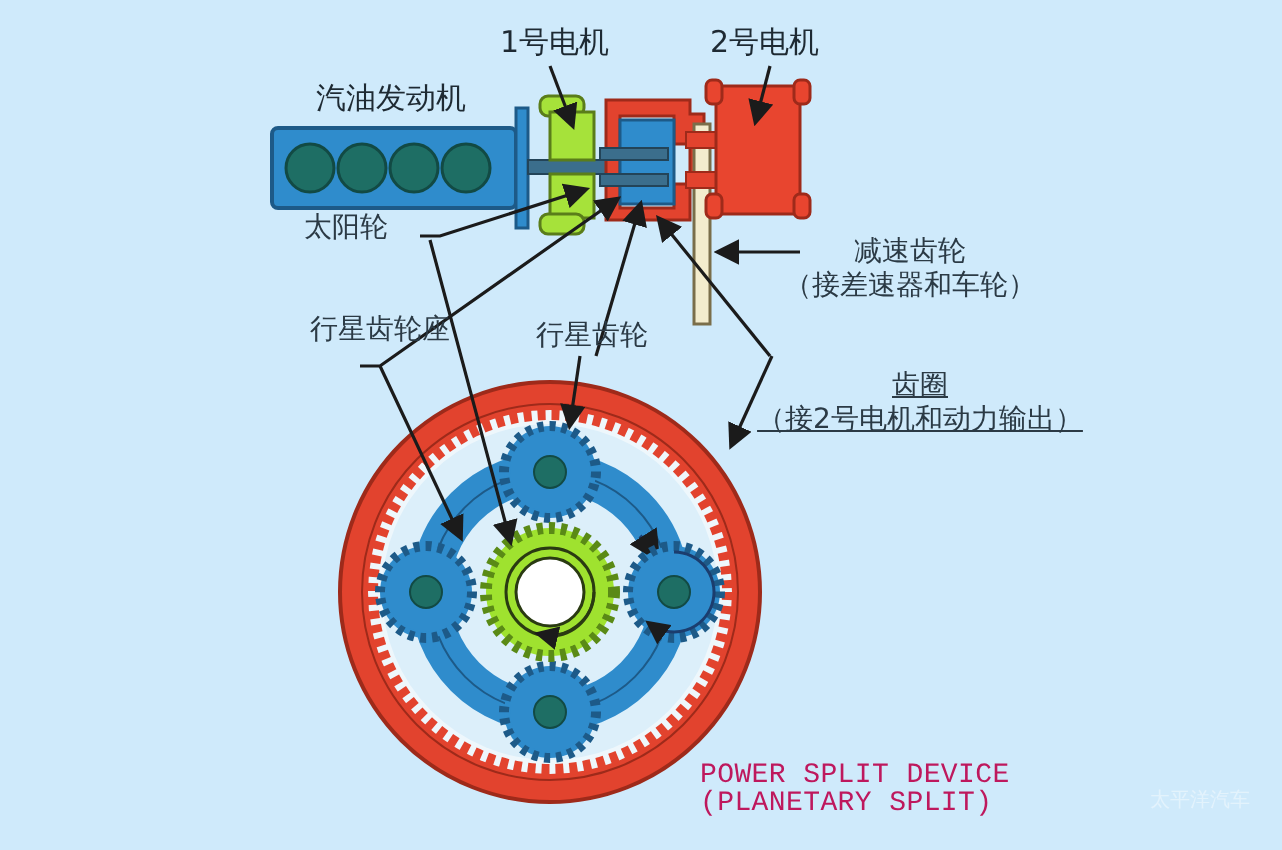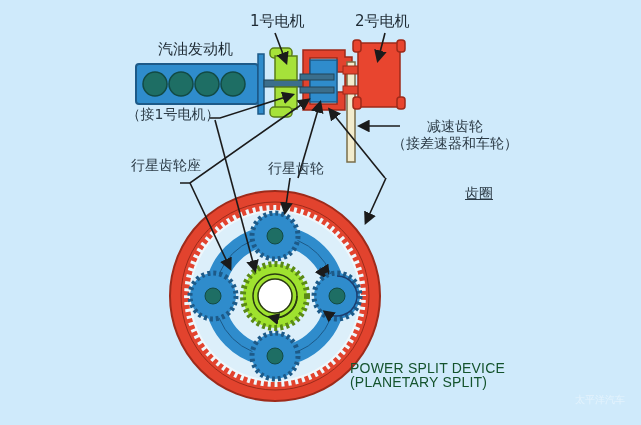--- a/index.html
+++ b/index.html
@@ -2,21 +2,21 @@
 <html><head>
 <meta charset="utf-8">
 <style>
   html, body { margin:0; padding:0; }
   body { width:641px; height:425px; overflow:hidden; background:#cfeafb; font-family:"DejaVu Sans", sans-serif; }
   #stage { position:relative; width:641px; height:425px; background:#cfeafb; }
   svg.diagram { position:absolute; left:0; top:0; }
   .lbl { position:absolute; color:#2b3a45; font-size:14px; line-height:17px; white-space:nowrap; text-align:center; }
   .lbl.big { font-size:15px; color:#1e2a33; }
   .lbl .sub { display:block; }
-  .eng { position:absolute; left:350px; top:361px; font-family:Liberation Sans, sans-serif; font-size:14px; line-height:14px; color:#14532d; letter-spacing:0.2px; }
+  .eng { position:absolute; left:350px; top:381px; font-family:Liberation Mono, monospace; font-size:14px; line-height:14px; color:#be185d; letter-spacing:0.2px; }
   .wm { position:absolute; left:575px; top:393px; font-size:10px; color:#e6f4fd; opacity:0.9; }
 </style>
 </head>
 <body>
 
 <div id="stage">
 
   <svg class="diagram" width="641" height="425" viewBox="0 0 641 425">
     <defs>
       <marker id="arr" markerWidth="8" markerHeight="8" refX="6" refY="4" orient="auto">
@@ -132,36 +132,37 @@
 
       <line x1="400" y1="126" x2="360" y2="126" marker-end="url(#arr)"></line>
     </g>
   </svg>
 
   <div class="lbl big" style="left:250px; top:13px;">1号电机</div>
   <div class="lbl big" style="left:355px; top:13px;text-align:center;">2号电机</div>
   <div class="lbl big" style="left:158px; top:41px;text-align:center;">汽油发动机</div>
 
   <div class="lbl" style="left:118px; top:106px; width:110px;">
-    <span class="sub">（接1号电机）</span>
+    <span class="sub">太阳轮</span>
   </div>
 
   <div class="lbl" style="left:380px; top:118px; width:150px;text-align:center;">
     <span class="sub">减速齿轮</span>
     <span class="sub">（接差速器和车轮）</span>
   </div>
 
-  <div class="lbl" style="left:96px; top:157px; width:140px;">
+  <div class="lbl" style="left:85px; top:157px; width:140px;text-align:right;">
     <span class="sub">行星齿轮座</span>
   </div>
 
   <div class="lbl" style="left:268px; top:160px;">行星齿轮</div>
 
-  <div class="lbl" style="left:384px; top:185px; width:190px;text-decoration:underline;">
+  <div class="lbl" style="left:365px; top:185px; width:190px;text-decoration:underline;">
     <span class="sub">齿圈</span>
+    <span class="sub">（接2号电机和动力输出）</span>
   </div>
 
   <div class="eng">
     <div>POWER SPLIT DEVICE</div>
     <div>(PLANETARY SPLIT)</div>
   </div>
 
   <div class="wm">太平洋汽车</div>
 </div>
 

